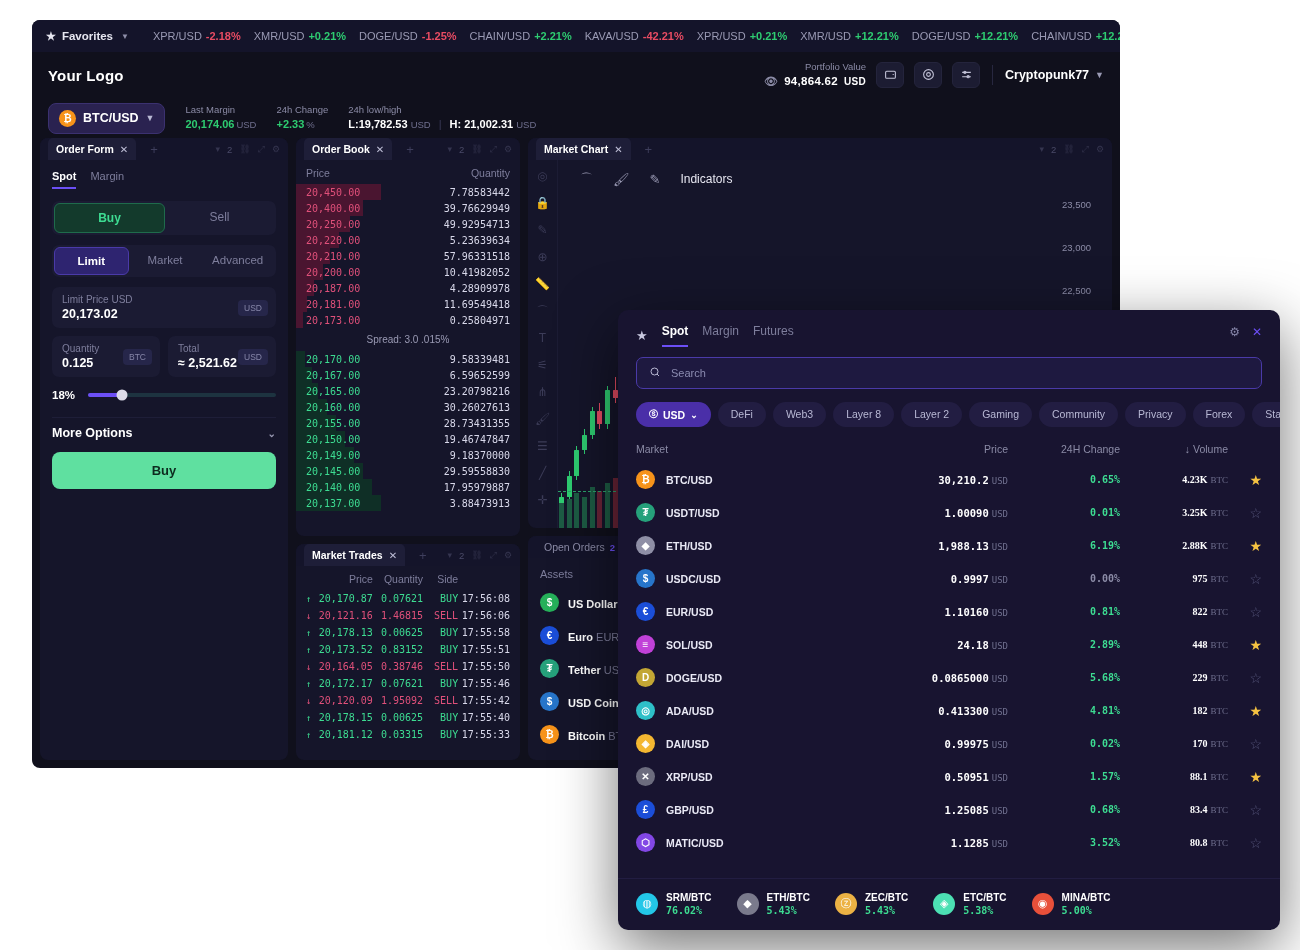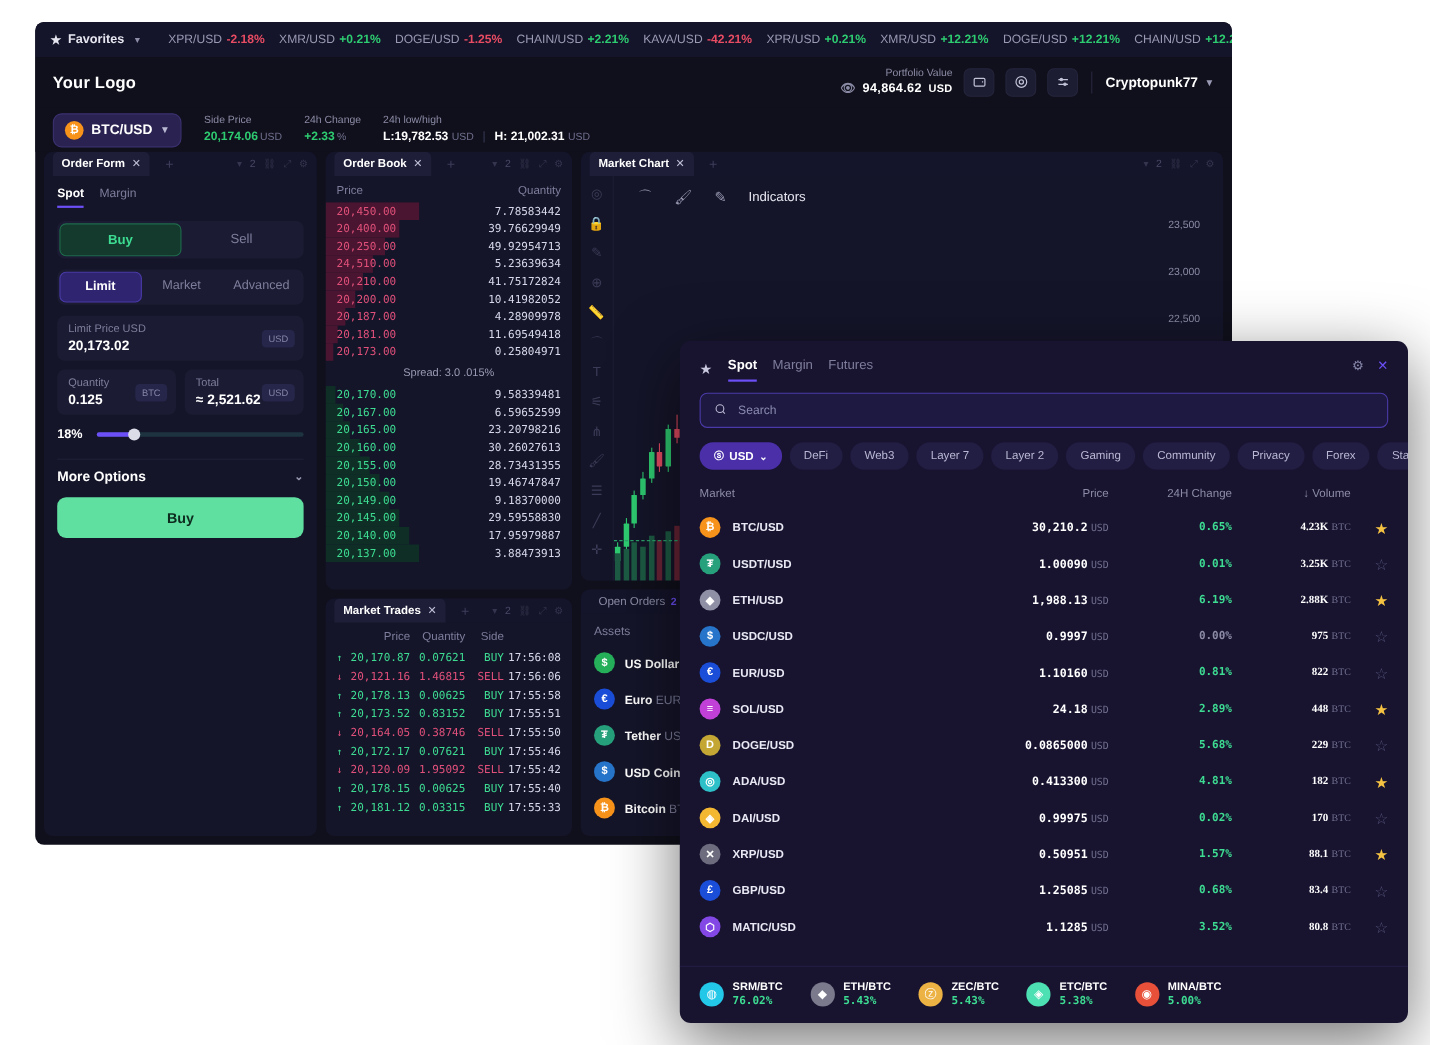--- a/index.html
+++ b/index.html
@@ -355,21 +355,21 @@
     </div>
   </div>
 
   <div class="symbar">
     <div class="sympill">
       <span class="coin" id="sym-coin" style="background: rgb(247, 147, 26);">₿</span>
       <span class="name">BTC/USD</span>
       <span class="caret">▼</span>
     </div>
     <div class="stat">
-      <div class="stat-label">Side Price</div>
+      <div class="stat-label">Last Margin</div>
       <div class="stat-val up">
         <span>20,174.06</span><span class="unit">USD</span>
       </div>
     </div>
     <div class="stat">
       <div class="stat-label">24h Change</div>
       <div class="stat-val up">
         <span>+2.33</span><span class="unit">%</span>
       </div>
     </div>
@@ -480,27 +480,27 @@
               <span class="p">20,400.00</span>
               <span class="q">39.76629949</span>
             </div>
             <div class="ob-row ask">
               <div class="depth" style="width:24%"></div>
               <span class="p">20,250.00</span>
               <span class="q">49.92954713</span>
             </div>
             <div class="ob-row ask">
               <div class="depth" style="width:19%"></div>
-              <span class="p">24,510.00</span>
+              <span class="p">20,220.00</span>
               <span class="q">5.23639634</span>
             </div>
             <div class="ob-row ask">
               <div class="depth" style="width:15%"></div>
               <span class="p">20,210.00</span>
-              <span class="q">41.75172824</span>
+              <span class="q">57.96331518</span>
             </div>
             <div class="ob-row ask">
               <div class="depth" style="width:12%"></div>
               <span class="p">20,200.00</span>
               <span class="q">10.41982052</span>
             </div>
             <div class="ob-row ask">
               <div class="depth" style="width:8%"></div>
               <span class="p">20,187.00</span>
               <span class="q">4.28909978</span>
@@ -1090,21 +1090,21 @@
           <path d="M20 20l-4-4"></path>
         </svg>
     </span>
     <span class="sp">Search</span>
   </div>
 
   <div class="chips" id="m-chips">
       <div class="chip primary"><span class="cc">ⓢ</span>USD<span class="cc">⌄</span></div>
       <div class="chip">DeFi</div>
       <div class="chip">Web3</div>
-      <div class="chip">Layer 7</div>
+      <div class="chip">Layer 8</div>
       <div class="chip">Layer 2</div>
       <div class="chip">Gaming</div>
       <div class="chip">Community</div>
       <div class="chip">Privacy</div>
       <div class="chip">Forex</div>
       <div class="chip">Stablecoins</div>
     </div>
 
   <div class="m-table-head">
     <span class="c-market">Market</span>

